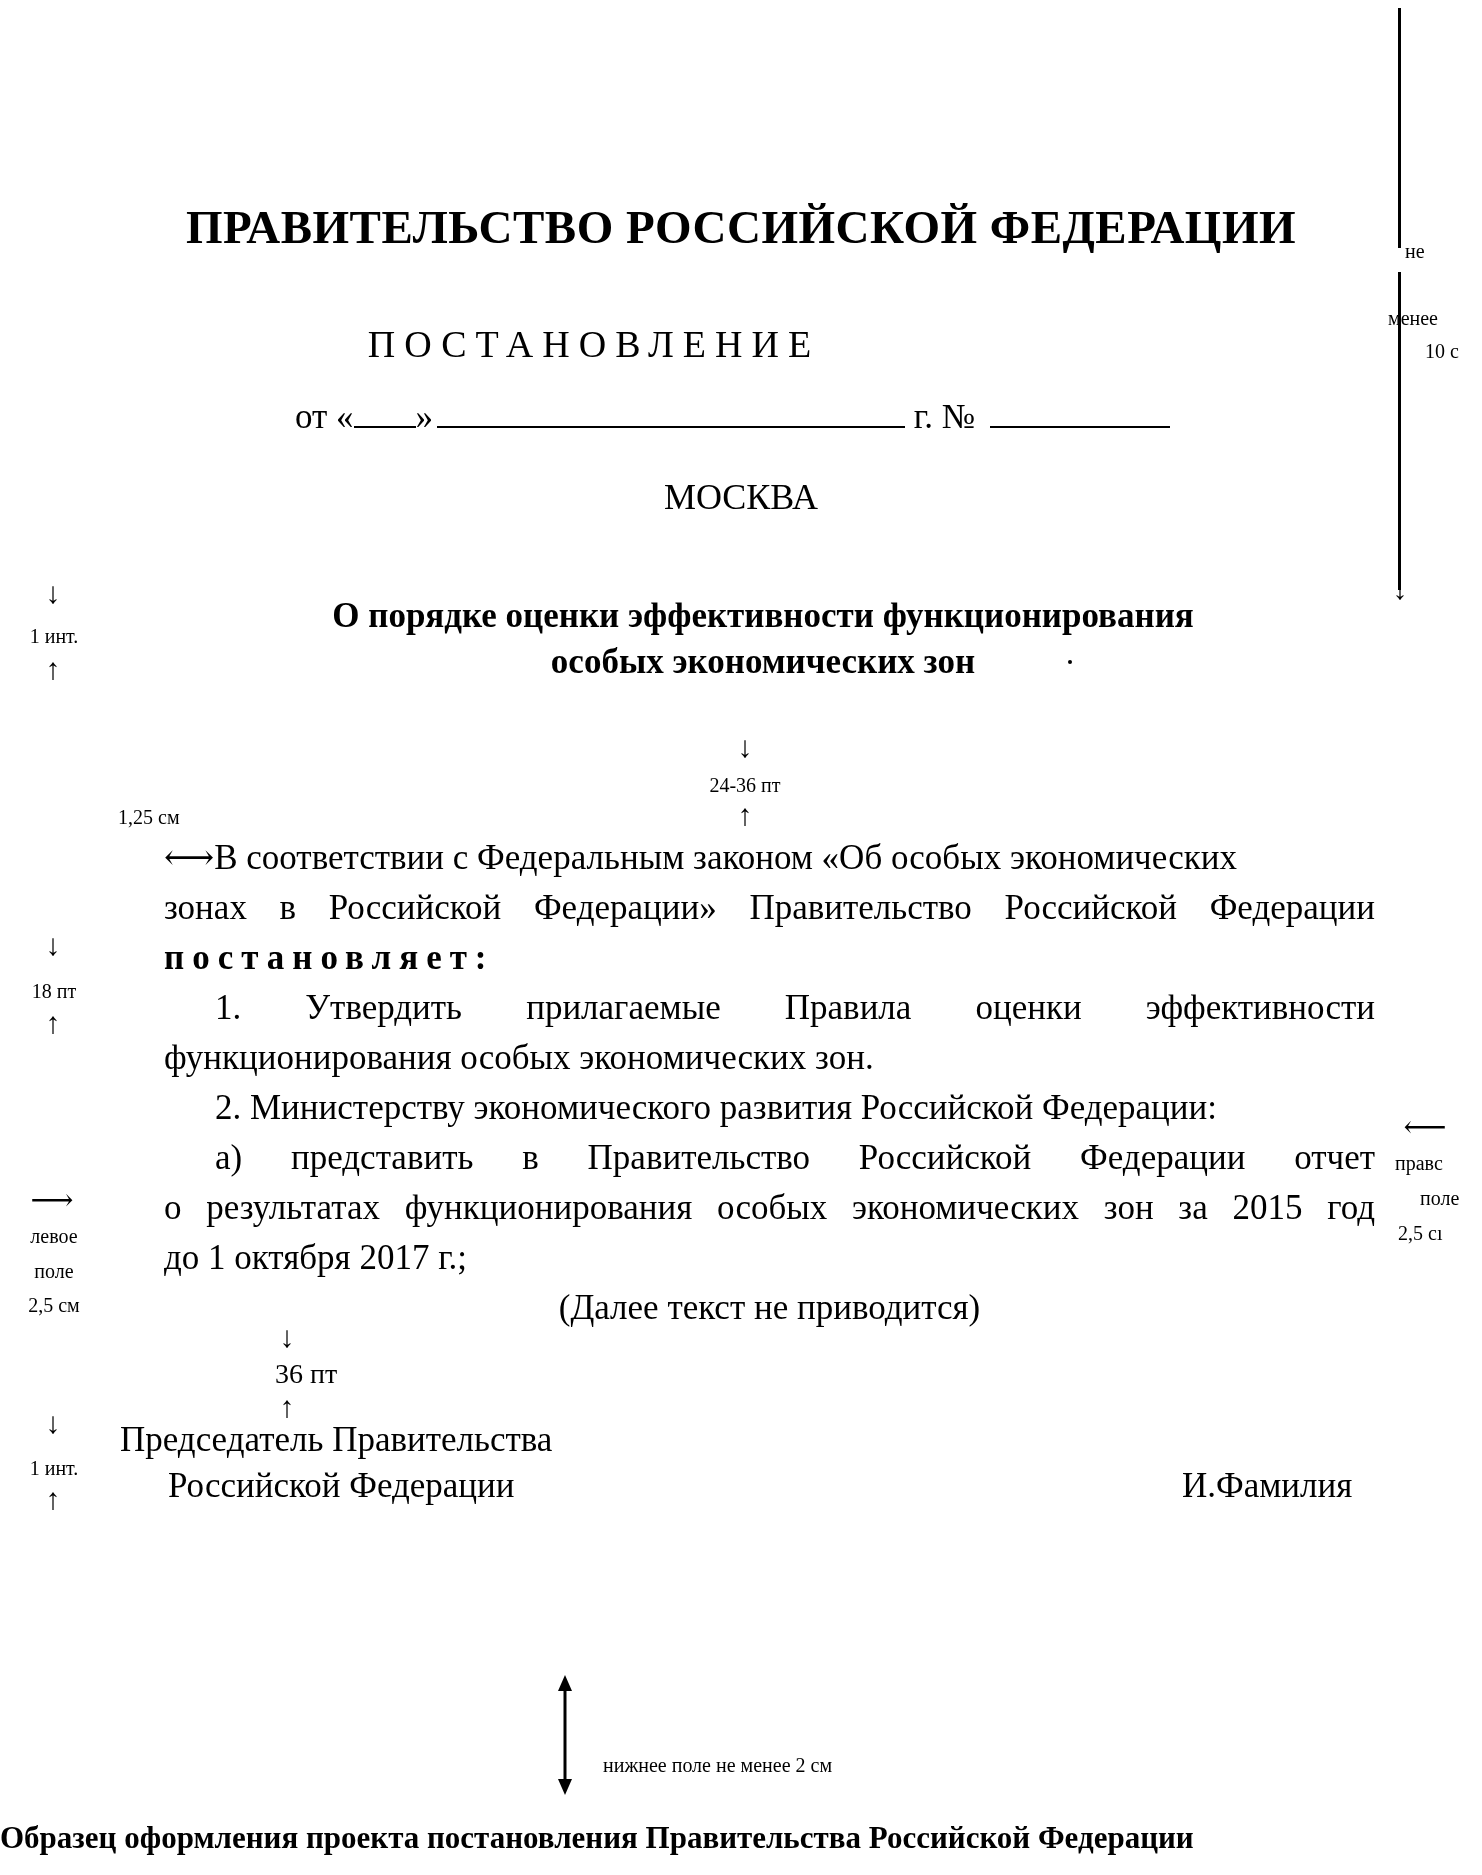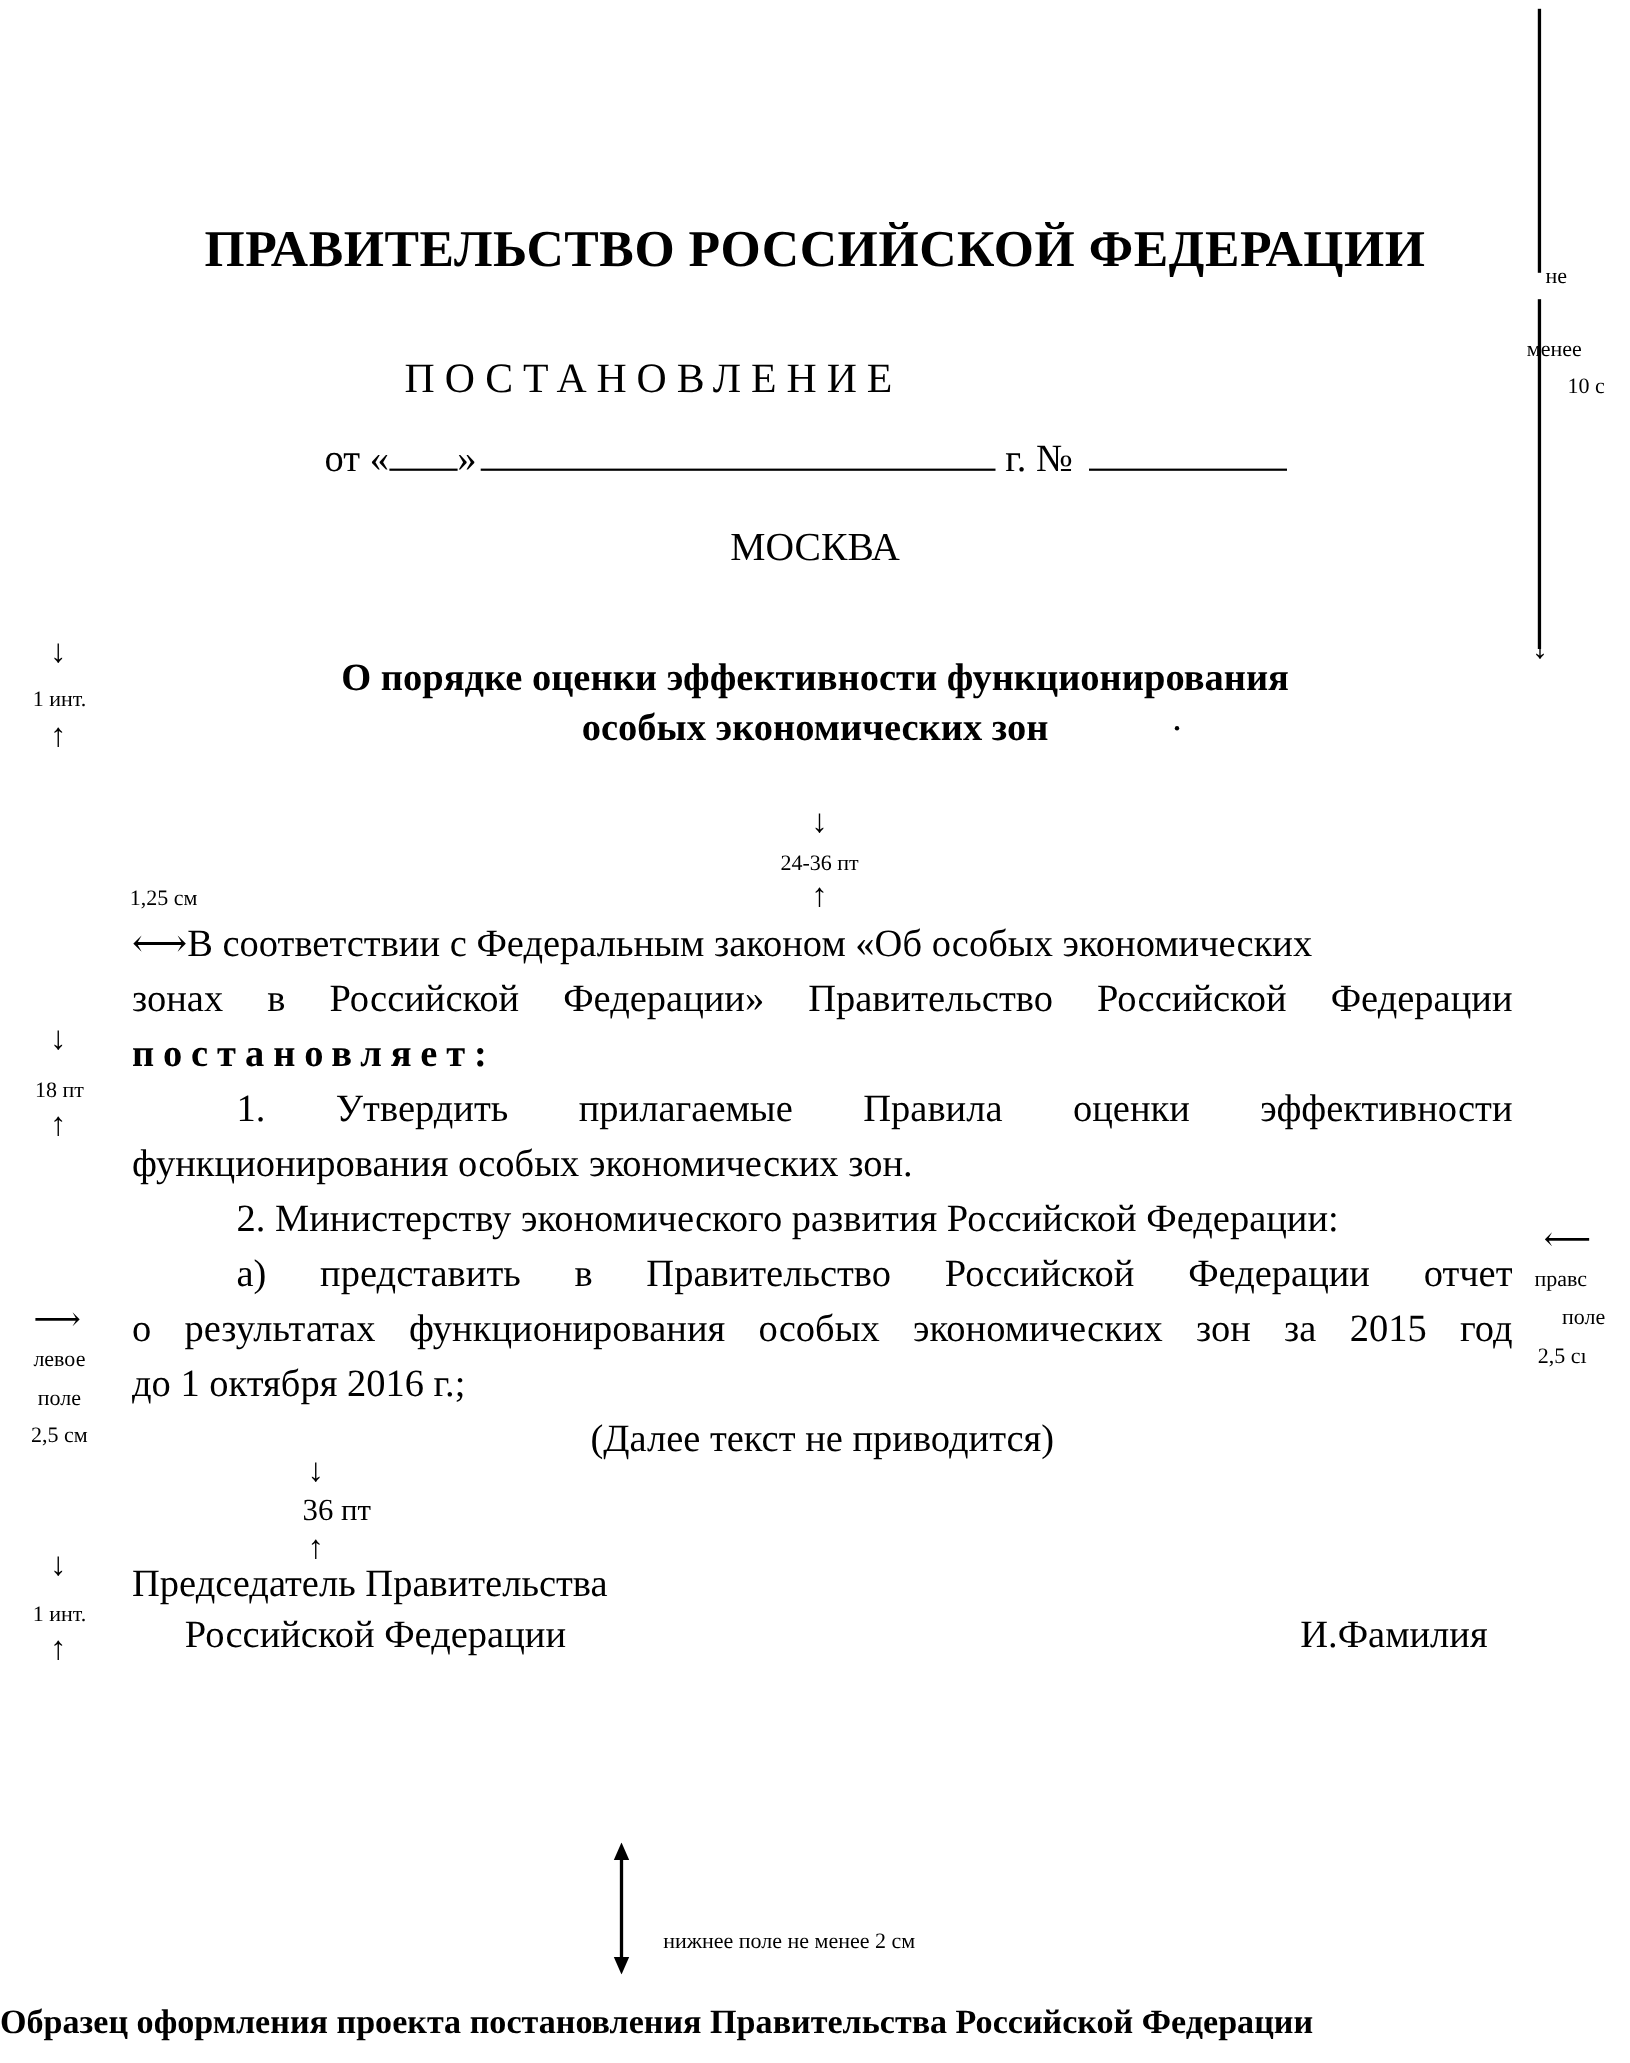--- a/index.html
+++ b/index.html
@@ -20,21 +20,21 @@
     .dateline .blank { display: inline-block; border-bottom: 2px solid #000; height: 30px; vertical-align: baseline; }
     .city { left: 0; width: 1482px; top: 476px; text-align: center; font-size: 36px; }
     .subject {
       left: 0; width: 1482px; top: 593px; text-align: center;
       font-size: 35px; font-weight: bold; line-height: 46px;
     }
     .dot { left: 1068px; top: 660px; width: 4px; height: 4px; background: #000; border-radius: 50%; }
     .note { font-size: 20px; text-align: center; line-height: 26px; }
     .arrow { font-size: 30px; line-height: 30px; text-align: center; }
     .body-text { left: 120px; width: 1255px; font-size: 35px; line-height: 50px; }
-    .line { display: block; white-space: nowrap; }
+    .line { display: block; white-space: nowrap; padding-left: 44px; }
     .justify { text-align: justify; text-align-last: justify; white-space: normal; }
     .indent { padding-left: 95px; }
     .spaced { font-weight: bold; letter-spacing: 8px; }
     .sign { font-size: 35px; }
     .vline { position: absolute; background: #000; }
     .footer-title {
       left: 0; width: 1482px; top: 1820px; text-align: left;
       font-size: 31px; font-weight: bold;
     }
   </style>
@@ -77,21 +77,21 @@
 
 <div class="abs body-text" style="top:833px">
   <span class="line"><span>⟷</span><span>В соответствии с Федеральным законом «Об особых экономических</span></span>
   <span class="line justify">зонах в Российской Федерации» Правительство Российской Федерации</span>
   <span class="line spaced">постановляет:</span>
   <span class="line justify indent">1. Утвердить прилагаемые Правила оценки эффективности</span>
   <span class="line">функционирования особых экономических зон.</span>
   <span class="line indent">2. Министерству экономического развития Российской Федерации:</span>
   <span class="line justify indent">а) представить в Правительство Российской Федерации отчет</span>
   <span class="line justify">о результатах функционирования особых экономических зон за 2015 год</span>
-  <span class="line">до 1 октября 2016 г.;</span>
+  <span class="line">до 1 октября 2017 г.;</span>
   <span class="line" style="text-align:center">(Далее текст не приводится)</span>
 </div>
 
 <div class="abs arrow" style="left:38px;top:930px;width:30px">↓</div>
 <div class="abs note" style="left:20px;top:978px;width:68px">18 пт</div>
 <div class="abs arrow" style="left:38px;top:1008px;width:30px">↑</div>
 
 <div class="abs arrow" style="left:1395px;top:1112px;width:60px">⟵</div>
 <div class="abs note" style="left:1395px;top:1150px">правс</div>
 <div class="abs note" style="left:1420px;top:1185px">поле</div>

